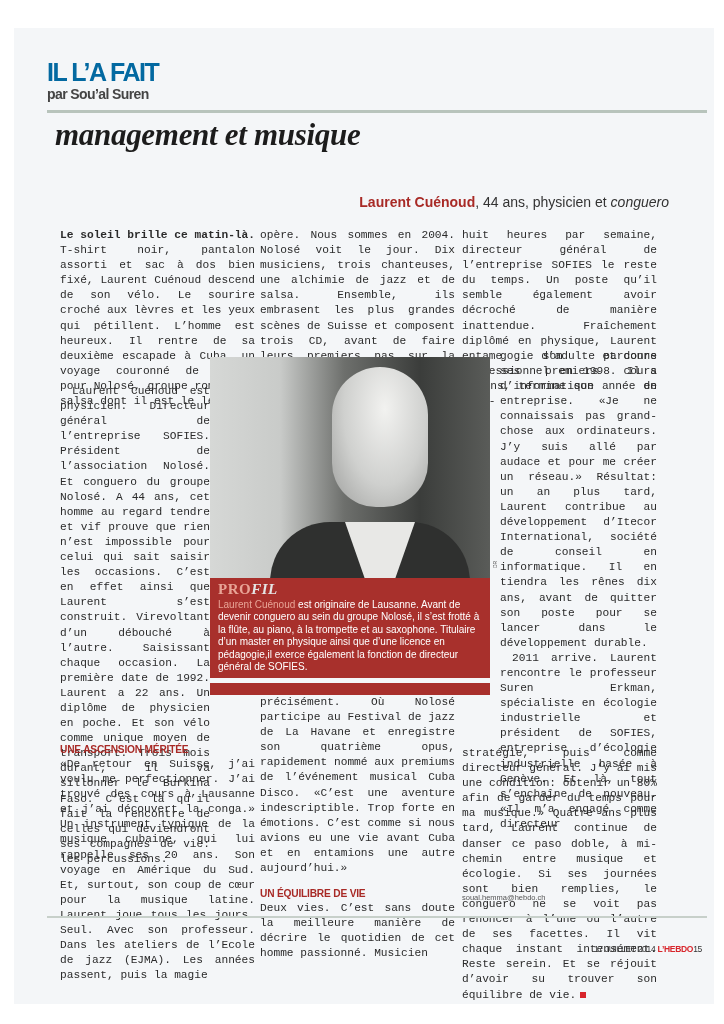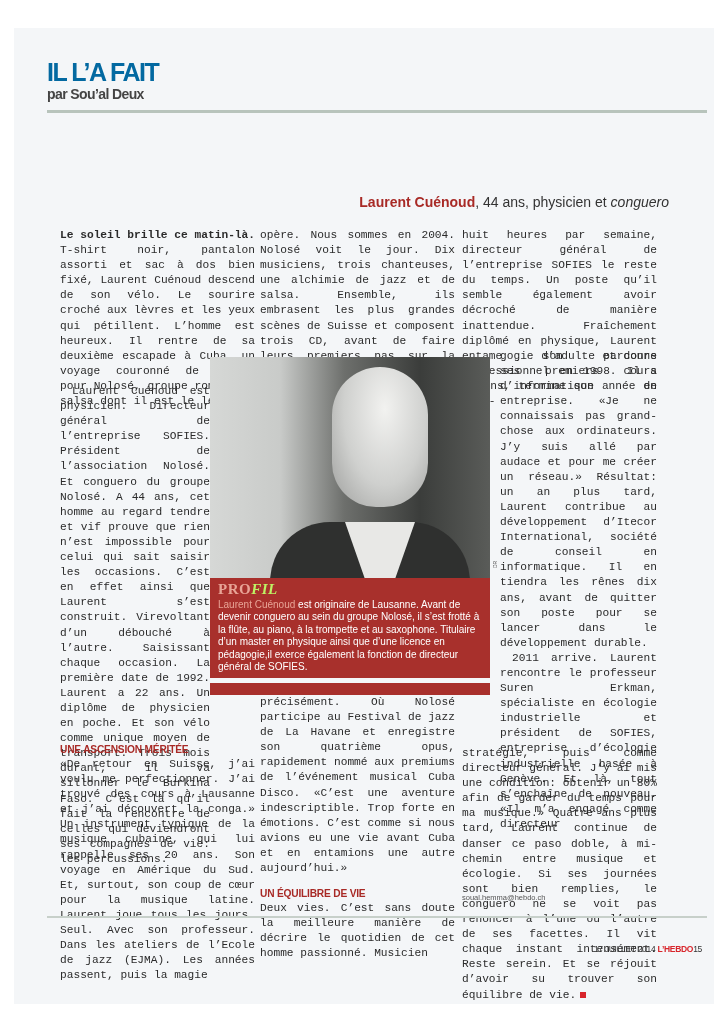--- a/index.html
+++ b/index.html
@@ -25,40 +25,41 @@
   .col3a { left:462px; top:228px; width:195px; }
   .col3b { left:500px; top:349px; width:157px; }
   .col3c { left:462px; top:746px; width:195px; }
   .photo { position:absolute; left:210px; top:357px; width:280px; height:221px; background:linear-gradient(90deg,#d6d8d6 0%,#c9cbc9 25%,#6d6f6c 48%,#3b3d3b 75%,#5a5c59 100%); overflow:hidden; }
   .photo .head { position:absolute; left:122px; top:10px; width:96px; height:140px; border-radius:48px 48px 44px 44px; background:radial-gradient(ellipse at 55% 30%,#f2f2f0 0%,#cfd0ce 55%,#9c9d9b 100%); }
   .photo .body { position:absolute; left:60px; top:165px; width:200px; height:70px; border-radius:60px 60px 0 0; background:#2f302f; }
   .photo .collar { position:absolute; left:135px; top:165px; width:70px; height:60px; background:#e8e8e6; clip-path:polygon(0 0,100% 0,70% 100%,30% 100%); }
   .credit { position:absolute; left:492px; top:568px; font-family:"Liberation Sans", sans-serif; font-size:5px; color:#555; transform:rotate(-90deg); transform-origin:left top; }
   .profil { position:absolute; left:210px; top:578px; width:280px; height:100px; background:#a8302c; padding:0; }
   .profil .title { position:absolute; left:8px; top:3px; font-family:"Liberation Serif", serif; font-weight:bold; font-size:15px; color:#e8a496; letter-spacing:0.5px; }
-  .profil .title i { color:#bef264; }
+  .profil .title i { color:#e5e5e5; }
   .profil .text { position:absolute; left:8px; top:21px; width:268px; font-family:"Liberation Sans", sans-serif; font-size:10px; line-height:12.4px; color:#ffffff; }
   .profil .text .hl { color:#e8a496; }
   .profil-strip { position:absolute; left:210px; top:683px; width:280px; height:12px; background:#a8302c; }
   .end-mark { display:inline-block; width:6px; height:6px; background:#d8262c; margin-left:4px; vertical-align:middle; }
   .email { position:absolute; left:462px; top:893px; font-family:"Liberation Sans", sans-serif; font-size:7.5px; color:#555; }
   .bottom-rule { position:absolute; left:47px; top:916px; width:660px; height:2px; background:#c7d0ca; }
   .footer { position:absolute; right:22px; top:944px; font-family:"Liberation Sans", sans-serif; font-size:8.5px; color:#333; letter-spacing:-0.3px; }
   .footer .brand { color:#d8262c; font-weight:bold; }
 </style>
 </head>
 <body>
 
 <div class="page"></div>
 
 <div class="kicker">IL L’A FAIT</div>
-<div class="author-line">par Sou’al Deux</div>
+<div class="author-line">par Sou’al Suren</div>
 <div class="top-rule"></div>
 
 <div class="headline">
+  <div>management et musique</div>
 </div>
 
 <div class="byline">
   <span class="name">Laurent Cuénoud</span><span>, 44 ans, physicien et </span><i>conguero</i>
 </div>
 
 <div class="col col1a">
   <p><span class="lead">Le soleil brille ce matin-là.</span><span> T-shirt noir, pantalon assorti et sac à dos bien fixé, Laurent Cuénoud descend de son vélo. Le sourire croché aux lèvres et les yeux qui pétillent. L’homme est heureux. Il rentre de sa deuxième escapade à Cuba, un voyage couronné de succès pour Nolosé, groupe romand de salsa dont il est le leader.</span></p>
 </div>
 <div class="col col1b">

